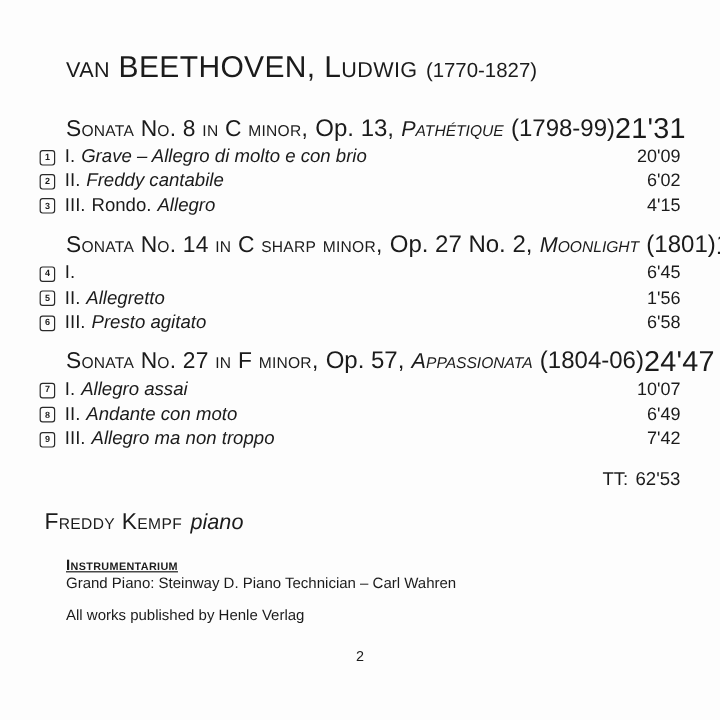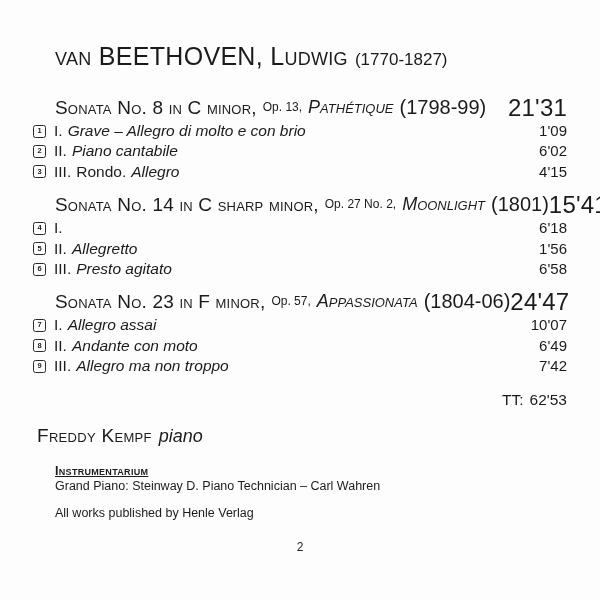--- a/index.html
+++ b/index.html
@@ -13,21 +13,21 @@
   
   .title{margin:0 0 26px 22px;font-size:25px;font-weight:400;letter-spacing:.3px;white-space:nowrap;}
   .title .sc{font-variant:small-caps;}
   .title .years{font-size:17px;margin-left:7px;letter-spacing:0;}
 
   
   .section{margin-top:0;}
   .section + .section{margin-top:12px;}
   .s-head{display:flex;align-items:flex-end;margin-left:22px;margin-bottom:3px;line-height:21px;white-space:nowrap;}
   .s-title{font-variant:small-caps;font-size:19px;letter-spacing:.2px;margin-right:6px;}
-  .s-opus{font-size:12px;margin-right:6px;}
+  .s-opus{font-size:20px;margin-right:6px;}
   .s-nick{font-variant:small-caps;font-style:italic;font-size:18px;margin-right:6px;}
   .s-year{font-size:20px;}
   .s-time{margin-left:auto;font-size:24px;letter-spacing:.2px;}
 
   
   .track{display:flex;align-items:center;line-height:20.4px;height:20.4px;}
   .num{flex:0 0 auto;width:11px;height:11px;border:1.2px solid #2a2a2a;border-radius:2.5px;
        font-size:7.5px;font-weight:700;display:flex;align-items:center;justify-content:center;margin-right:8px;}
   .roman{font-size:15.5px;margin-right:5px;}
   .plain{font-size:15.5px;}
@@ -59,27 +59,27 @@
         <span class="s-opus">Op. 13,</span>
         <span class="s-nick">Pathétique</span>
         <span class="s-year">(1798-99)</span>
         <span class="s-time">21'31</span>
       </div>
     <div class="track">
         <span class="num">1</span>
         <span class="roman">I.</span>
         <span class="plain"></span>
         <span class="mvt">Grave – Allegro di molto e con brio</span>
-        <span class="t-time">1'09</span>
+        <span class="t-time">20'09</span>
       </div>
     <div class="track">
         <span class="num">2</span>
         <span class="roman">II.</span>
         <span class="plain"></span>
-        <span class="mvt">Piano cantabile</span>
+        <span class="mvt">Freddy cantabile</span>
         <span class="t-time">6'02</span>
       </div>
     <div class="track">
         <span class="num">3</span>
         <span class="roman">III.</span>
         <span class="plain">Rondo.</span>
         <span class="mvt">Allegro</span>
         <span class="t-time">4'15</span>
       </div>
   </div>
@@ -89,41 +89,41 @@
         <span class="s-title">Sonata No. 14 in C sharp minor,</span>
         <span class="s-opus">Op. 27 No. 2,</span>
         <span class="s-nick">Moonlight</span>
         <span class="s-year">(1801)</span>
         <span class="s-time">15'41</span>
       </div>
     <div class="track">
         <span class="num">4</span>
         <span class="roman">I.</span>
         <span class="plain"></span>
-        <span class="t-time">6'18</span>
+        <span class="t-time">6'45</span>
       </div>
     <div class="track">
         <span class="num">5</span>
         <span class="roman">II.</span>
         <span class="plain"></span>
         <span class="mvt">Allegretto</span>
         <span class="t-time">1'56</span>
       </div>
     <div class="track">
         <span class="num">6</span>
         <span class="roman">III.</span>
         <span class="plain"></span>
         <span class="mvt">Presto agitato</span>
         <span class="t-time">6'58</span>
       </div>
   </div>
 
   <div class="section">
     <div class="s-head">
-        <span class="s-title">Sonata No. 23 in F minor,</span>
+        <span class="s-title">Sonata No. 27 in F minor,</span>
         <span class="s-opus">Op. 57,</span>
         <span class="s-nick">Appassionata</span>
         <span class="s-year">(1804-06)</span>
         <span class="s-time">24'47</span>
       </div>
     <div class="track">
         <span class="num">7</span>
         <span class="roman">I.</span>
         <span class="plain"></span>
         <span class="mvt">Allegro assai</span>

